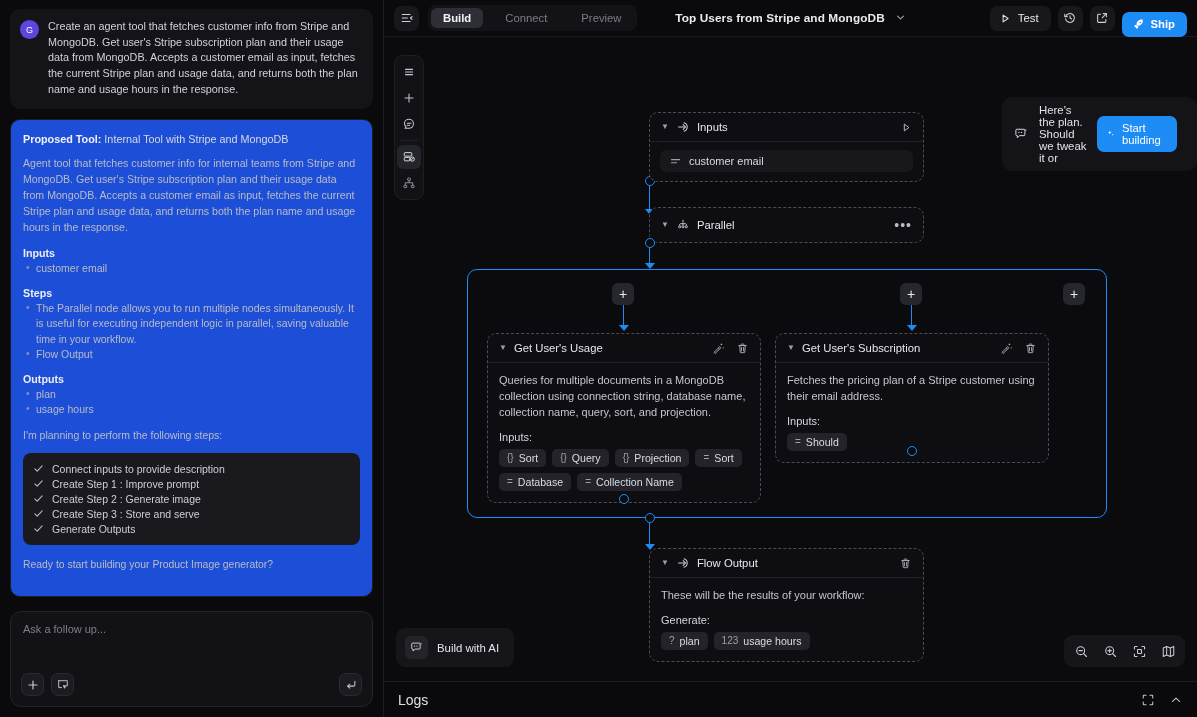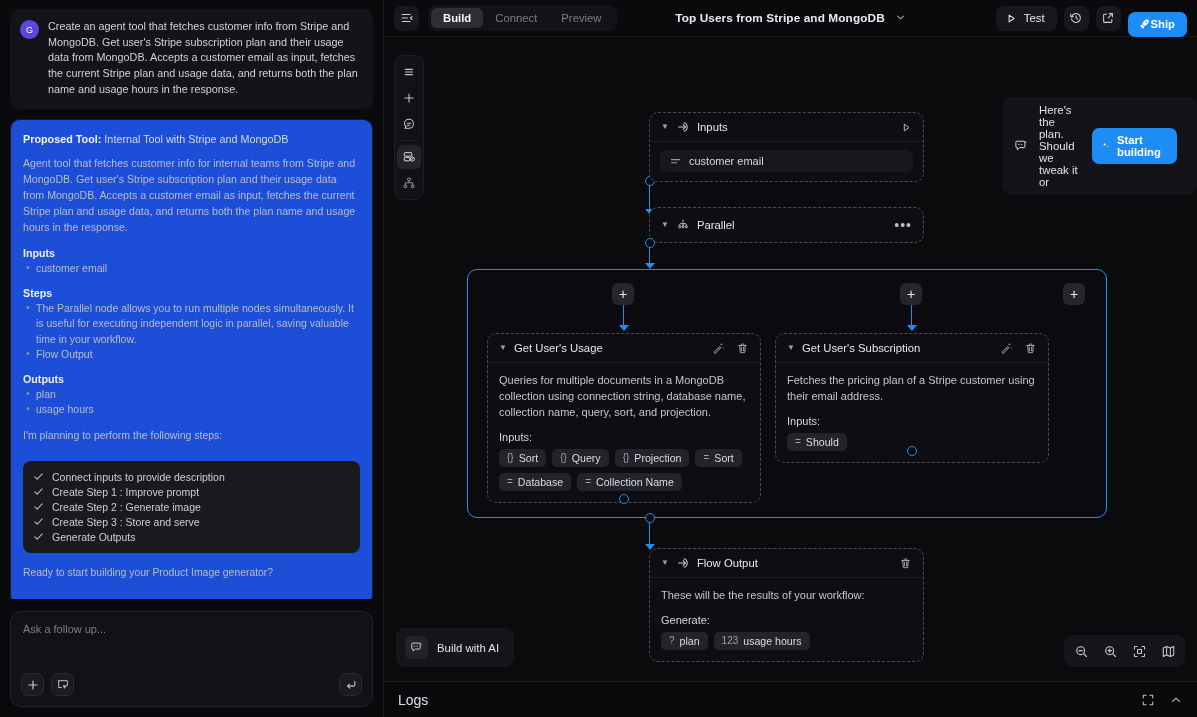--- a/index.html
+++ b/index.html
@@ -72,21 +72,21 @@
   .plan-desc { font-size: 10.6px; line-height: 1.5; color: #b9bcc4; margin-bottom: 11px; }
   .plan-sec-h { font-size: 10.7px; font-weight: bold; color: #eceef2; margin-bottom: 2px; }
   .plan-list { list-style: none; margin: 0 0 11px 0; }
   .plan-list li {
     font-size: 10.5px; line-height: 1.45; color: #b9bcc4;
     padding-left: 13px; position: relative;
   }
   .plan-list li:before {
     content: "•"; position: absolute; left: 3px; top: -1px; color: #8e929b;
   }
-  .plan-ready { font-size: 10.5px; line-height: 1.5; color: #b9bcc4; margin-bottom: 17px; }
+  .plan-ready { font-size: 10.5px; line-height: 1.5; color: #b9bcc4; margin-bottom: 9px; }
 
   .check-card {
     background: #1a1a1e;
     border-radius: 8px;
     padding: 8px 10px 9px 10px;
     margin-bottom: 12px;
   }
   .check-row { display: flex; align-items: center; gap: 8px; padding: 1.5px 0; }
   .check-row span.lbl { font-size: 10.5px; color: #cbcfd6; }
   .chk { width: 11px; height: 11px; flex: 0 0 11px; color: #b5b9c1; }
@@ -132,21 +132,21 @@
   .tb-icon-btn {
     width: 25px; height: 25px; border-radius: 7px;
     background: #18181c;
     display: flex; align-items: center; justify-content: center;
     color: #ccd0d6;
   }
   .seg {
     margin-left: 9px;
     display: flex; align-items: center;
     background: #131317; border-radius: 8px; padding: 3px;
-    gap: 0;
+    gap: 10px;
   }
   .seg-item {
     font-size: 11.3px; padding: 4px 12px; border-radius: 6px;
     color: #7a7e87;
   }
   .seg-item.active { background: #2e2e35; color: #f2f3f6; font-weight: bold; }
 
   .doc-title-wrap {
     position: absolute; left: 0; right: 0;
     display: flex; align-items: center; justify-content: center;
@@ -158,21 +158,21 @@
     display: flex; align-items: center; gap: 7px;
     background: #18181c; border-radius: 7px;
     height: 25px; padding: 0 12px 0 10px;
     font-size: 11.3px; color: #e6e8ec;
   }
   .btn-sq {
     width: 25px; height: 25px; border-radius: 7px; background: #18181c;
     display: flex; align-items: center; justify-content: center; color: #ccd0d6;
   }
   .btn-ship {
-    display: flex; align-items: center; 
+    display: flex; align-items: center; gap: 6px;
     background: #1d8cf5; color: #fff; border-radius: 7px;
     height: 25px; padding: 0 12px 0 10px;
     font-size: 11.3px; font-weight: bold; margin-top: 12px;
   }
 
   
   .canvas { flex: 1; position: relative; overflow: hidden; background: #0b0b0e; }
 
   .vtoolbar {
     position: absolute; left: 10px; top: 18px;
@@ -194,21 +194,21 @@
   .plan-banner {
     position: absolute; left: 618px; top: 60px;
     display: flex; align-items: center; gap: 10px;
     background: #141418; border-radius: 10px;
     padding: 7px 20px 7px 12px;
   }
   .pb-text { font-size: 11.4px; color: #dfe2e7; }
   .pb-btn {
     display: flex; align-items: center; gap: 7px;
     background: #1d8cf5; color: #fff; border-radius: 7px;
-    padding: 6px 12px 6px 10px; font-size: 11.3px; font-weight: bold;
+    padding: 6px 12px 6px 10px; font-size: 11.3px; font-weight: normal;
   }
 
   
   .node {
     position: absolute;
     border: 1px dashed #4c4c56;
     border-radius: 9px;
     background: #0e0e12;
   }
   .node-head {

